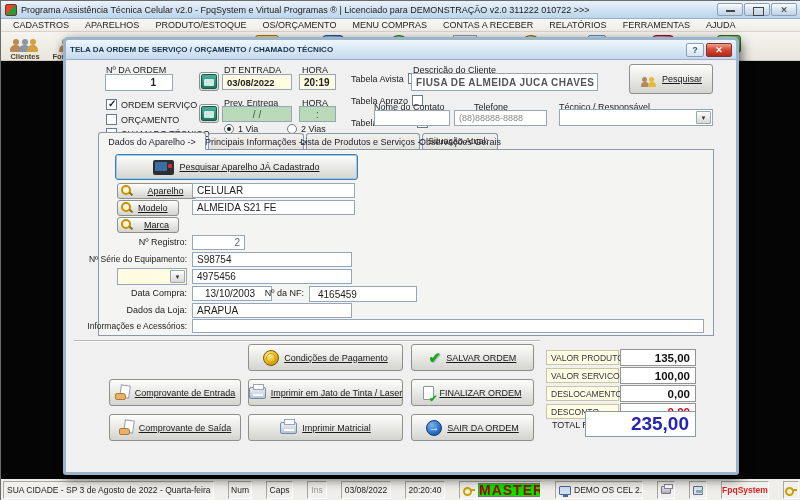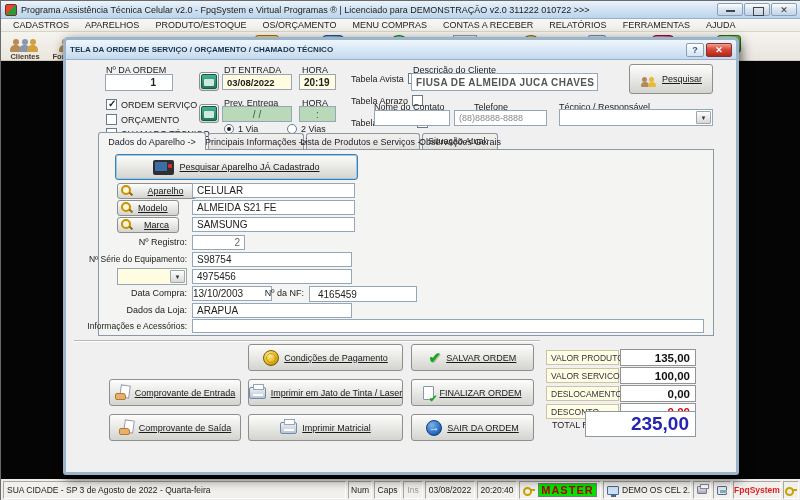--- a/index.html
+++ b/index.html
@@ -32,29 +32,29 @@
   .pe::before{content:"";position:absolute;left:2.5px;top:-6px;width:6px;height:6px;border-radius:50%;background:inherit}
   .pe.a{left:0;background:#b98a52}
   .pe.b{left:9px;background:#8898a8}
   .pe.c{left:17px;background:#d2a040}
   .gico{margin:2px auto 0}
 
   .mdi{position:absolute;left:0;top:60px;width:800px;height:418px;background:#050505}
 
   
   .statusbar{position:absolute;left:0;top:478px;width:800px;height:22px;background:#efeeea;
-    display:flex;gap:2px;align-items:stretch;padding:2px}
+    display:flex;gap:14px;align-items:stretch;padding:2px}
   .sp{border:1px solid;border-color:#a8a8a0 #fdfdfd #fdfdfd #a8a8a0;background:#f1f0ec;
     font-size:8.5px;color:#222;display:flex;align-items:center;padding:0 3px;white-space:nowrap;overflow:hidden}
   .sp.c{justify-content:center}
   .s-key{width:12px;height:8px;position:relative;flex:none}
   .s-key::before{content:"";position:absolute;left:0;top:1px;width:5px;height:5px;border:2px solid #c8a000;border-radius:50%}
   .s-key::after{content:"";position:absolute;left:8px;top:3px;width:4px;height:2px;background:#c8a000}
   .master-box{flex:1;margin-left:3px;background:#00e400;border:1px solid #7a7a7a;color:#b00000;font-weight:bold;
-    text-align:center;font-size:11px;line-height:12px;letter-spacing:1px}
+    text-align:center;font-size:14px;line-height:12px;letter-spacing:1px}
   .s-pc{width:12px;height:9px;background:#cfe0f2;border:1px solid #48689a;border-radius:1px;position:relative;flex:none;margin-right:3px}
   .s-pc::after{content:"";position:absolute;left:3px;bottom:-3px;width:5px;height:2px;background:#48689a}
   .s-print{width:12px;height:8px;background:linear-gradient(#eef,#aab);border:1px solid #778;border-radius:1px;position:relative}
   .s-print::before{content:"";position:absolute;top:-3px;left:2px;width:7px;height:3px;background:#fff;border:1px solid #889}
   .s-net{width:12px;height:9px;background:#dde8f4;border:1px solid #556a8a;border-radius:1px;position:relative}
   .s-net::after{content:"";position:absolute;left:2px;bottom:1px;width:7px;height:3px;background:#8aa}
   .brand{color:#e02020;font-weight:bold}
 
   
   .dialog{position:absolute;left:62px;top:36px;width:676px;height:438px;z-index:5;
@@ -299,33 +299,32 @@
         <div class="abs tf" style="left:93px;top:33px;width:163px;height:15px">CELULAR</div>
         <div class="abs btn" style="left:18px;top:50px;width:62px;height:16px;justify-content:flex-start;padding:0 3px">
             <div class="ico-mag"></div>
             <span class="tx" style="flex:1;">Modelo</span>
           </div>
         <div class="abs tf" style="left:93px;top:50px;width:163px;height:15px">ALMEIDA S21 FE</div>
         <div class="abs btn" style="left:18px;top:67px;width:62px;height:16px;justify-content:flex-start;padding:0 3px">
             <div class="ico-mag"></div>
             <span class="tx" style="flex:1;text-align:center">Marca</span>
           </div>
-        <div class="abs tf" style="left:93px;top:67px;width:163px;height:15px">SAMSUNG</div>
 
         <span class="abs lbl" style="left:0;top:87px;width:88px;text-align:right">Nº Registro:</span>
         <div class="abs tf r" style="left:93px;top:85px;width:53px;height:15px;color:#666">2</div>
 
         <span class="abs lbl" style="left:-14px;top:104px;width:102px;text-align:right;font-size:8.5px">Nº Série do Equipamento:</span>
         <div class="abs tf" style="left:93px;top:102px;width:160px;height:15px">S98754</div>
 
         <div class="abs dd y" style="left:18px;top:118px;width:70px;height:17px"></div>
         <div class="abs tf" style="left:93px;top:119px;width:160px;height:15px">4975456</div>
 
         <span class="abs lbl" style="left:0;top:138px;width:88px;text-align:right">Data Compra:</span>
-        <div class="abs tf" style="left:93px;top:136px;width:80px;height:15px;padding-left:0">13/10/2003</div>
+        <div class="abs tf" style="left:93px;top:136px;width:80px;height:15px;padding-left:12px">13/10/2003</div>
         <span class="abs lbl" style="left:150px;top:138px;width:55px;text-align:right">Nº da NF:</span>
         <div class="abs tf" style="left:210px;top:136px;width:108px;height:16px;padding-left:8px">4165459</div>
 
         <span class="abs lbl" style="left:0;top:155px;width:88px;text-align:right">Dados da Loja:</span>
         <div class="abs tf" style="left:93px;top:153px;width:160px;height:15px">ARAPUA</div>
 
         <span class="abs lbl" style="left:-22px;top:171px;width:110px;text-align:right;font-size:8.5px">Informações e Acessórios:</span>
         <div class="abs tf" style="left:93px;top:169px;width:512px;height:14px"></div>
       </div>
 

